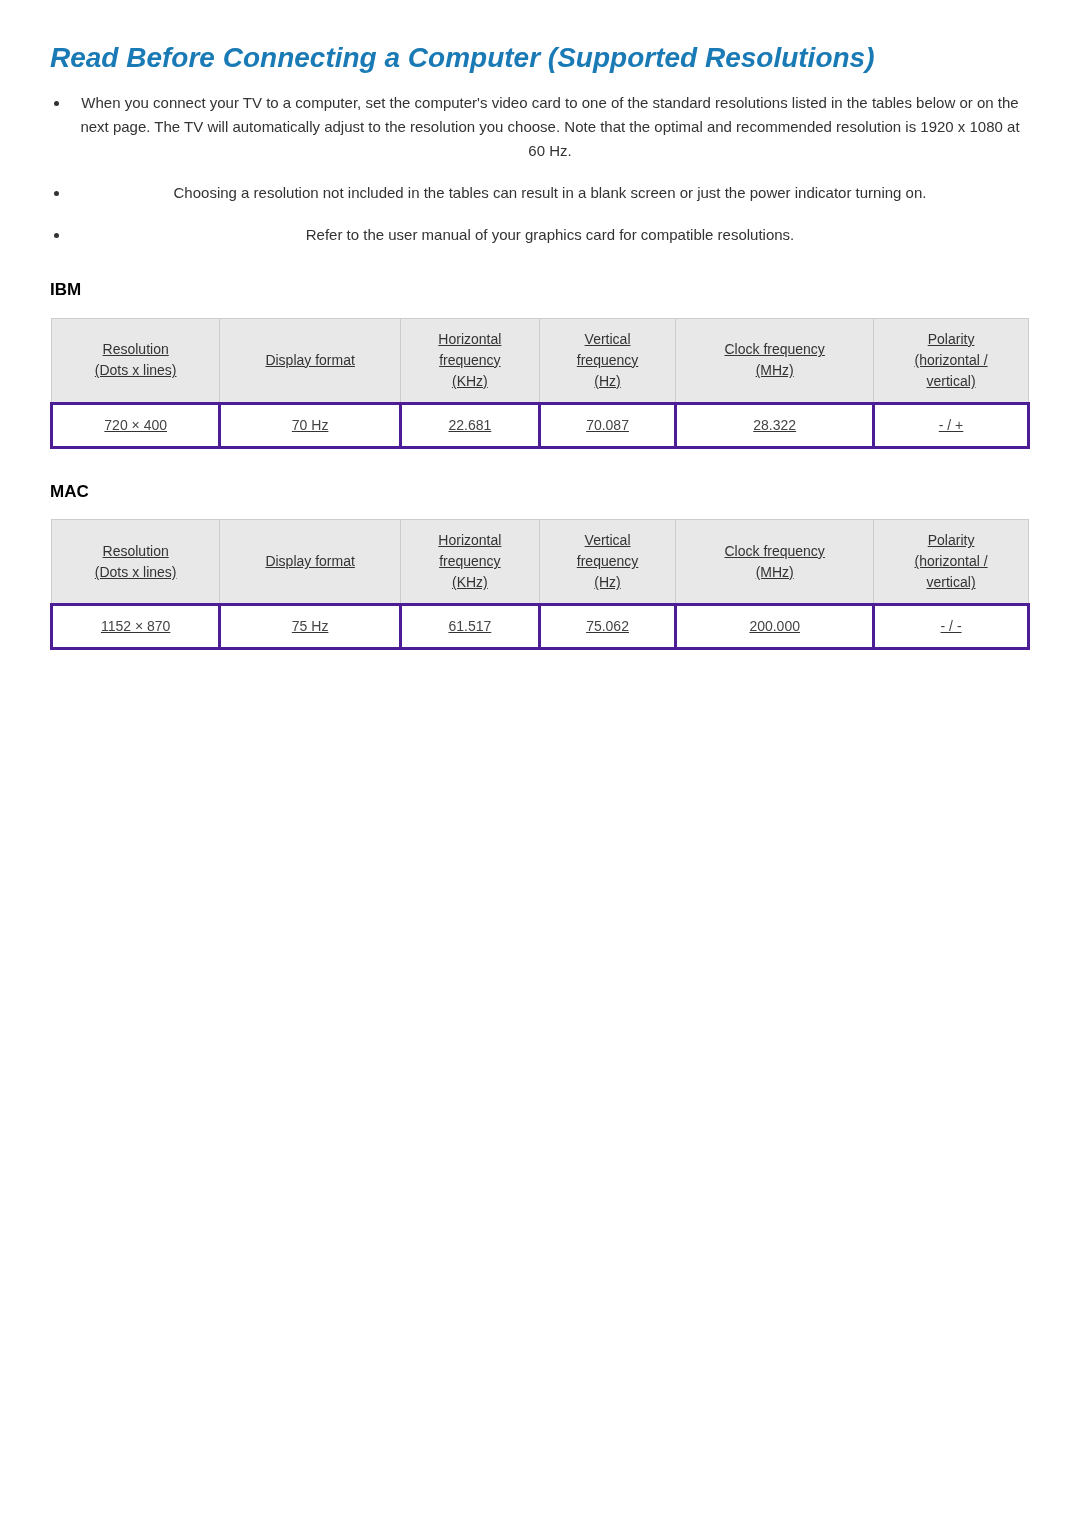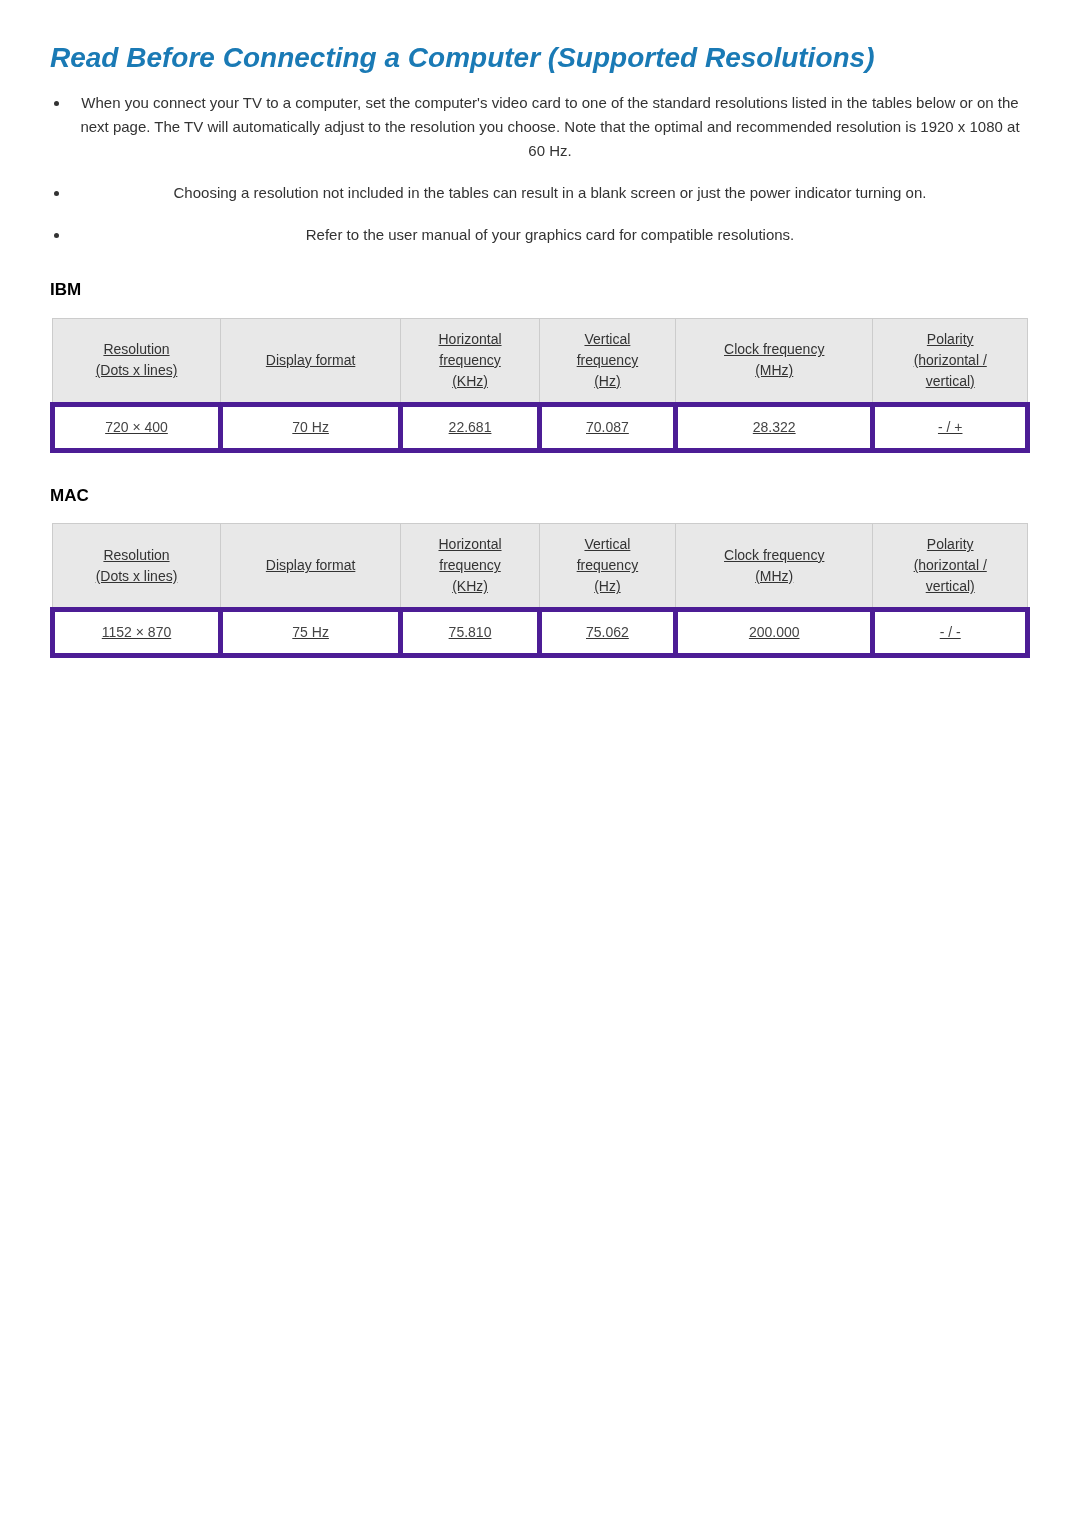--- a/index.html
+++ b/index.html
@@ -59,21 +59,21 @@
       background-color: #e8e8e8;
       border: 1px solid #cccccc;
       padding: 10px 12px;
       text-align: center;
       font-weight: normal;
       color: #333;
       vertical-align: middle;
     }
 
     td {
-      border: 5px solid #4c1d95;
+      border: 3px solid #4c1d95;
       padding: 10px 12px;
       text-align: center;
       vertical-align: middle;
       color: #444;
     }
 
     tr:nth-child(even) td {
       background-color: #f9f9f9;
     }
 
@@ -127,19 +127,19 @@
       <th>Horizontal<br>frequency<br>(KHz)</th>
       <th>Vertical<br>frequency<br>(Hz)</th>
       <th>Clock frequency<br>(MHz)</th>
       <th>Polarity<br>(horizontal /<br>vertical)</th>
     </tr>
   </thead>
   <tbody id="mac-tbody">
       <tr>
         <td>1152 × 870</td>
         <td>75 Hz</td>
-        <td>75.810</td>
+        <td>61.517</td>
         <td>75.062</td>
         <td>200.000</td>
         <td>- / -</td>
       </tr>
     </tbody>
 </table>
 
 </body></html>

